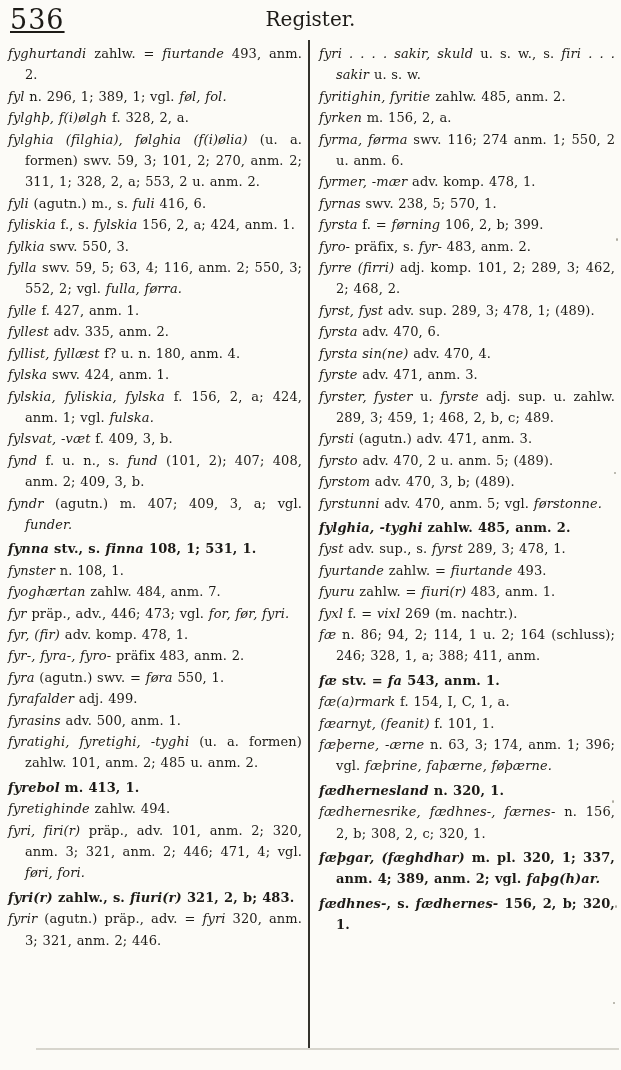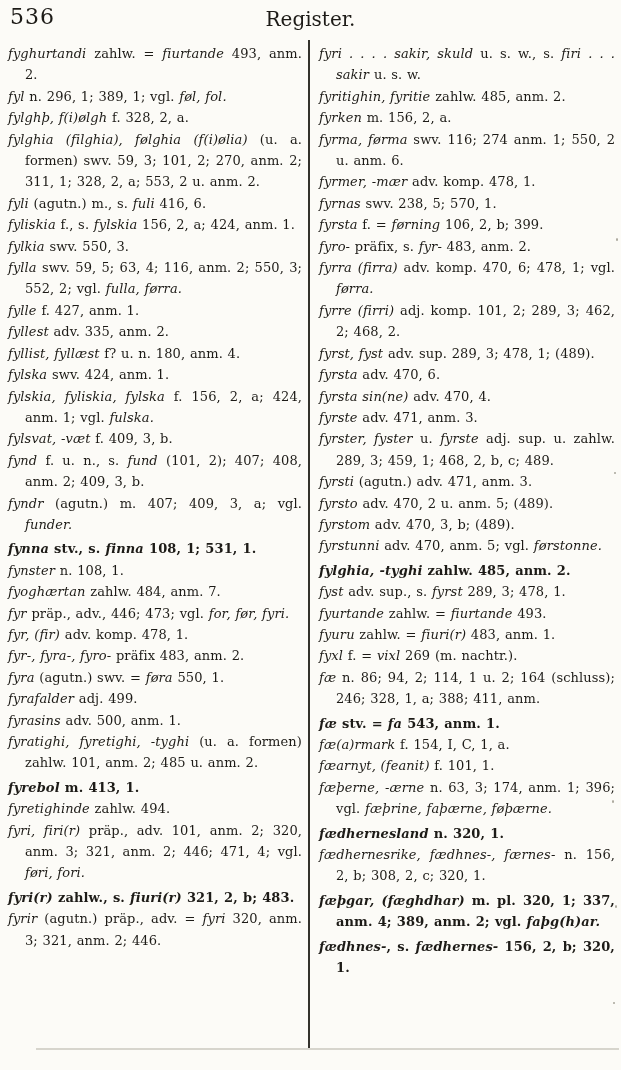--- a/index.html
+++ b/index.html
@@ -10,21 +10,21 @@
   }
   .page {
     position: relative;
     width: 621px; height: 1070px;
     background: #fcfbf7;
     color: #1d1b17;
     overflow: hidden;
   }
   .pnum {
     position: absolute; left: 10px; top: 4px;
-    font-size: 22px; letter-spacing: 1px;
+    font-size: 27px; letter-spacing: 1px; text-decoration: underline;
   }
   .ptitle {
     position: absolute; left: 0; right: 0; top: 7px;
     text-align: center; font-size: 20px;
   }
   .divider {
     position: absolute; left: 308px; top: 40px;
     width: 2px; height: 1008px;
     background: #34322c;
   }
@@ -96,21 +96,20 @@
     </div>
   <div class="col col-right">
       <div class="entry"><span class="it">fyri . . . . sakir, skuld</span><span class="rm"> u. s. w., s. </span><span class="it">firi . . . sakir</span><span class="rm"> u. s. w.</span></div>
       <div class="entry"><span class="it">fyritighin, fyritie</span><span class="rm"> zahlw. 485, anm. 2.</span></div>
       <div class="entry"><span class="it">fyrken</span><span class="rm"> m. 156, 2, a.</span></div>
       <div class="entry"><span class="it">fyrma, førma</span><span class="rm"> swv. 116; 274 anm. 1; 550, 2 u. anm. 6.</span></div>
       <div class="entry"><span class="it">fyrmer, -mær</span><span class="rm"> adv. komp. 478, 1.</span></div>
       <div class="entry"><span class="it">fyrnas</span><span class="rm"> swv. 238, 5; 570, 1.</span></div>
       <div class="entry"><span class="it">fyrsta</span><span class="rm"> f. = </span><span class="it">førning</span><span class="rm"> 106, 2, b; 399.</span></div>
       <div class="entry"><span class="it">fyro-</span><span class="rm"> präfix, s. </span><span class="it">fyr-</span><span class="rm"> 483, anm. 2.</span></div>
-      <div class="entry"><span class="it">fyrra (firra)</span><span class="rm"> adv. komp. 470, 6; 478, 1; vgl. </span><span class="it">førra.</span></div>
       <div class="entry"><span class="it">fyrre (firri)</span><span class="rm"> adj. komp. 101, 2; 289, 3; 462, 2; 468, 2.</span></div>
       <div class="entry"><span class="it">fyrst, fyst</span><span class="rm"> adv. sup. 289, 3; 478, 1; (489).</span></div>
       <div class="entry"><span class="it">fyrsta</span><span class="rm"> adv. 470, 6.</span></div>
       <div class="entry"><span class="it">fyrsta sin(ne)</span><span class="rm"> adv. 470, 4.</span></div>
       <div class="entry"><span class="it">fyrste</span><span class="rm"> adv. 471, anm. 3.</span></div>
       <div class="entry"><span class="it">fyrster, fyster</span><span class="rm"> u. </span><span class="it">fyrste</span><span class="rm"> adj. sup. u. zahlw. 289, 3; 459, 1; 468, 2, b, c; 489.</span></div>
       <div class="entry"><span class="it">fyrsti</span><span class="rm"> (agutn.) adv. 471, anm. 3.</span></div>
       <div class="entry"><span class="it">fyrsto</span><span class="rm"> adv. 470, 2 u. anm. 5; (489).</span></div>
       <div class="entry"><span class="it">fyrstom</span><span class="rm"> adv. 470, 3, b; (489).</span></div>
       <div class="entry"><span class="it">fyrstunni</span><span class="rm"> adv. 470, anm. 5; vgl. </span><span class="it">førstonne.</span></div>

